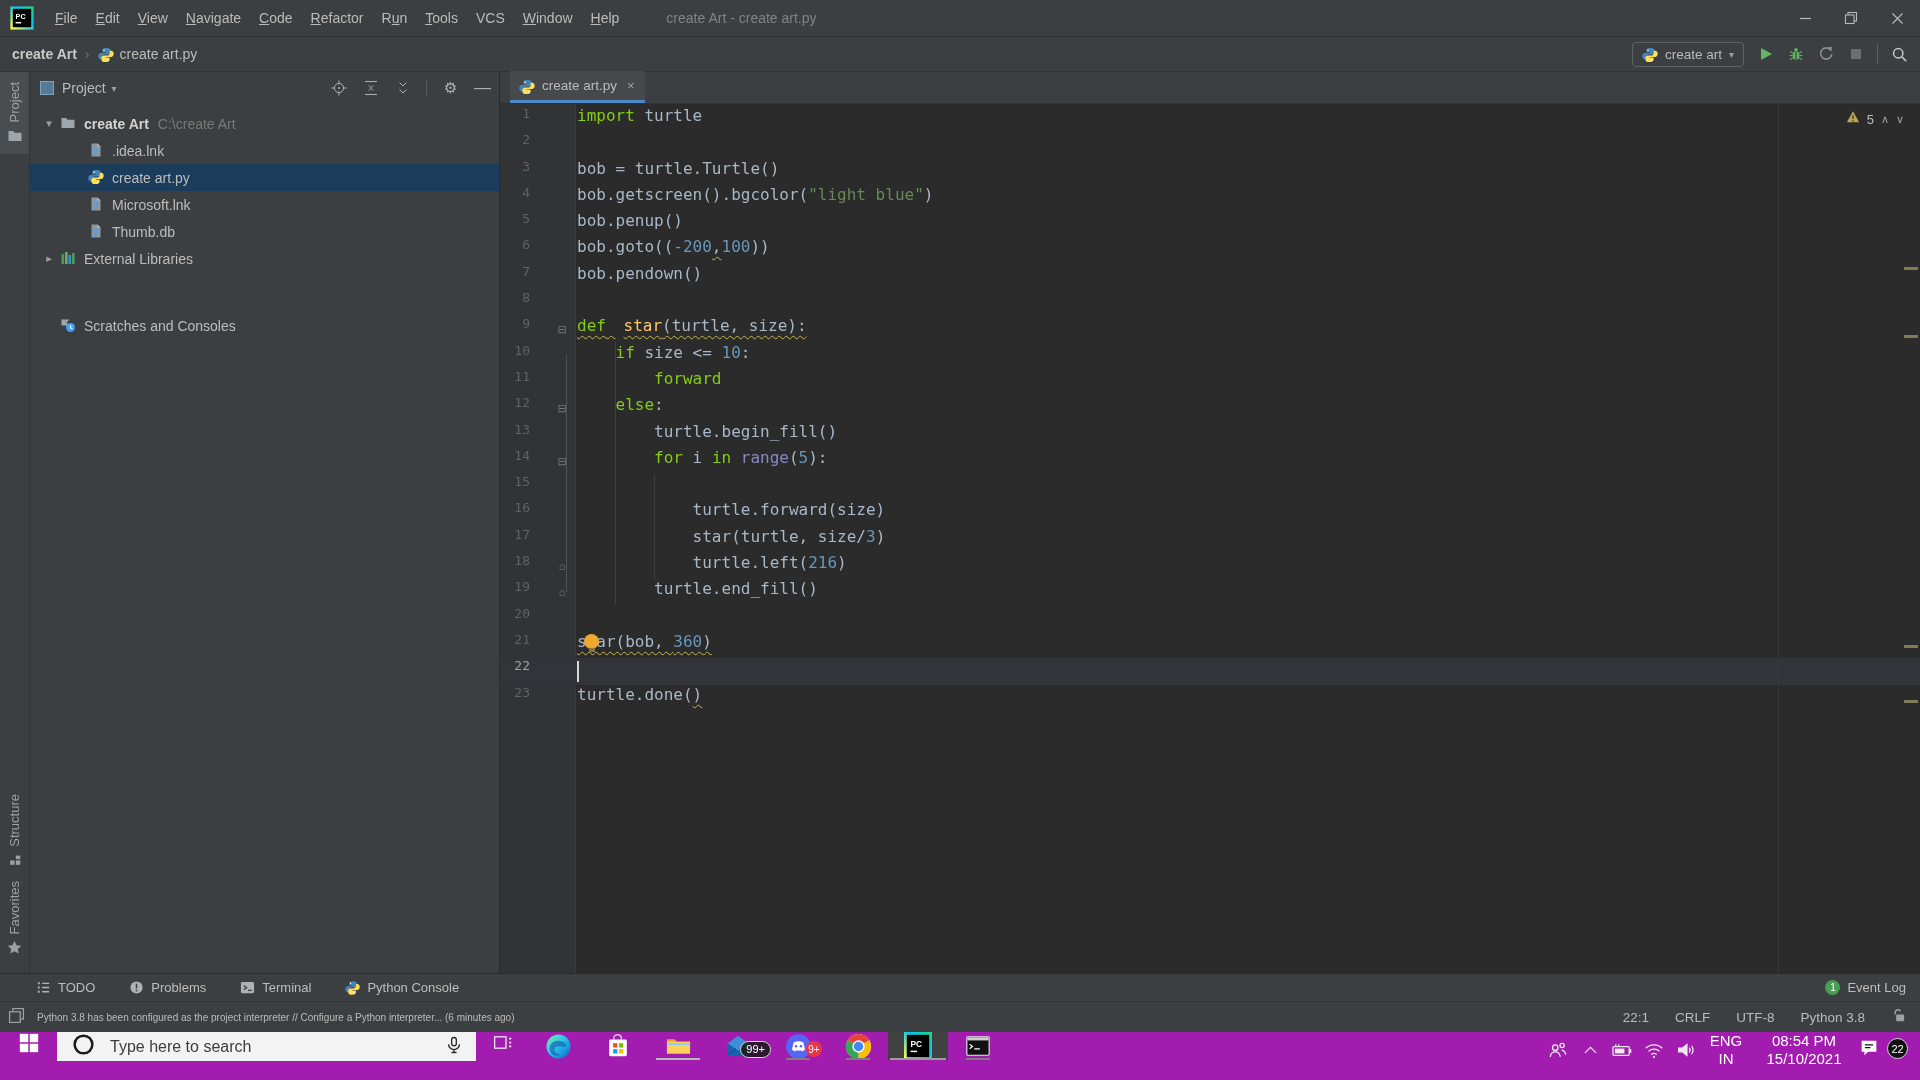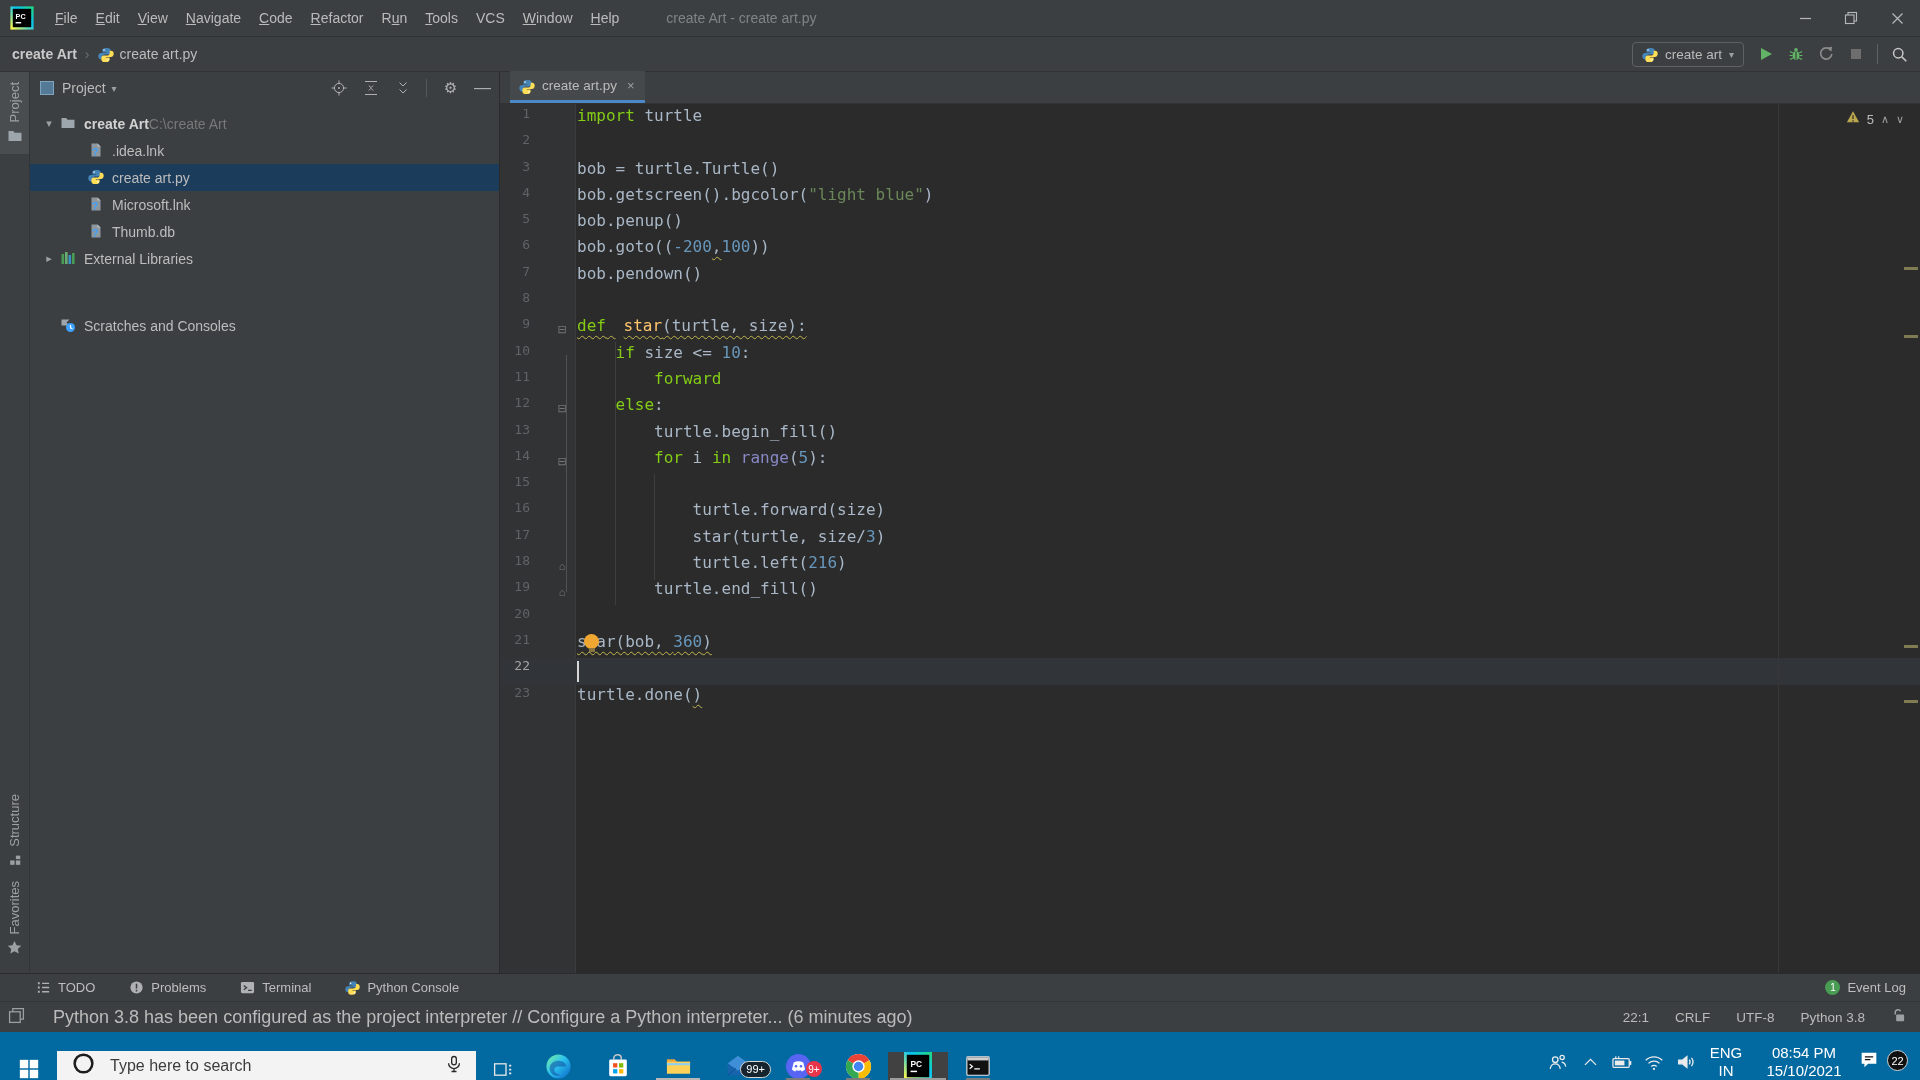--- a/index.html
+++ b/index.html
@@ -54,21 +54,21 @@
   .panel-tools { margin-left:auto; display:flex; align-items:center; gap:15px; }
   .ptool { width:17px; height:17px; display:flex; align-items:center; justify-content:center;
            color:#afb1b3; font-size:15px; }
   .ptool-div { width:1px; height:18px; background:#55585a; }
   .tree { padding-top:6px; }
   .tree-row { height:27px; display:flex; align-items:center; font-size:14px; color:#bdbdbd; }
   .tree-row.sel { background:#1c3c5c; }
   .tr-chev { width:22px; text-align:center; color:#9da0a2; font-size:11px; flex:0 0 auto; }
   .tr-ico { width:17px; height:17px; margin-right:7px; flex:0 0 auto; }
   .tr-label.b { font-weight:bold; color:#d2d2d2; }
-  .tr-path { color:#787878; }
+  .tr-path { color:#787878; margin-left:9px; }
 
   
   .editor { flex:1 1 auto; position:relative; background:#2b2b2b; min-width:0; }
   .tabbar { height:32px; background:#3c3f41; border-bottom:1px solid #323232; display:flex; align-items:flex-end; }
   .tab { margin-left:10px; height:32px; background:#45494b; display:flex; align-items:center; gap:7px;
          padding:0 10px 0 9px; border-bottom:3px solid #4a88c7; }
   .tab .lbl { color:#bbbbbb; font-size:13.5px; }
   .tab .x { color:#9da0a2; font-size:13px; margin-left:3px; }
   .insp { position:absolute; top:38px; right:16px; display:flex; align-items:center; gap:7px; z-index:5; }
   .insp .cnt { color:#bbbbbb; font-size:13px; }
@@ -102,25 +102,25 @@
   .twbar { height:28px; background:#3c3f41; border-top:1px solid #2b2b2b; display:flex;
            align-items:center; padding:0 14px 0 36px; flex:0 0 auto; }
   .twbtn { display:flex; align-items:center; gap:7px; color:#bdbdbd; font-size:13px; margin-right:34px; }
   .ev { margin-left:auto; display:flex; align-items:center; gap:7px; color:#bdbdbd; font-size:13px; }
   .ev-badge { width:15px; height:15px; border-radius:50%; background:#499c54; color:#fff; font-size:10px;
               display:flex; align-items:center; justify-content:center; }
 
   
   .statusbar { height:31px; background:#3c3f41; border-top:1px solid #333637; display:flex;
                align-items:center; padding:0 14px 0 8px; flex:0 0 auto; }
-  .sb-msg { color:#bbbbbb; font-size:18px; margin-left:28px; }
+  .sb-msg { color:#bbbbbb; font-size:10px; margin-left:12px; }
   .sb-right { margin-left:auto; display:flex; align-items:center; gap:26px; color:#bbbbbb; font-size:13.5px; }
 
   
-  .taskbar { height:48px; background:#0369a1; display:flex; align-items:flex-end; flex:0 0 auto; }
+  .taskbar { height:48px; background:#a21caf; display:flex; align-items:flex-start; flex:0 0 auto; }
   .tb-start { width:57px; display:flex; align-items:center; justify-content:center; }
   .tb-search { width:419px; background:#f3f3f3; display:flex; align-items:center; padding:0 12px 0 14px; }
   .tb-search .ph { color:#3c3c3c; font-size:16px; margin-left:14px; }
   .tb-search .mic { margin-left:auto; }
   .tb-cell { width:52px; display:flex; align-items:center; justify-content:center; position:relative; }
   .tb-app { width:60px; display:flex; align-items:center; justify-content:center; position:relative; }
   .tb-app.active { background:#414141; }
   .runline { position:absolute; bottom:0; left:50%; transform:translateX(-50%); height:2.5px;
              width:24px; background:#7c7c7c; }
   .tb-app.active .runline { width:56px; background:#9c9c9c; }

